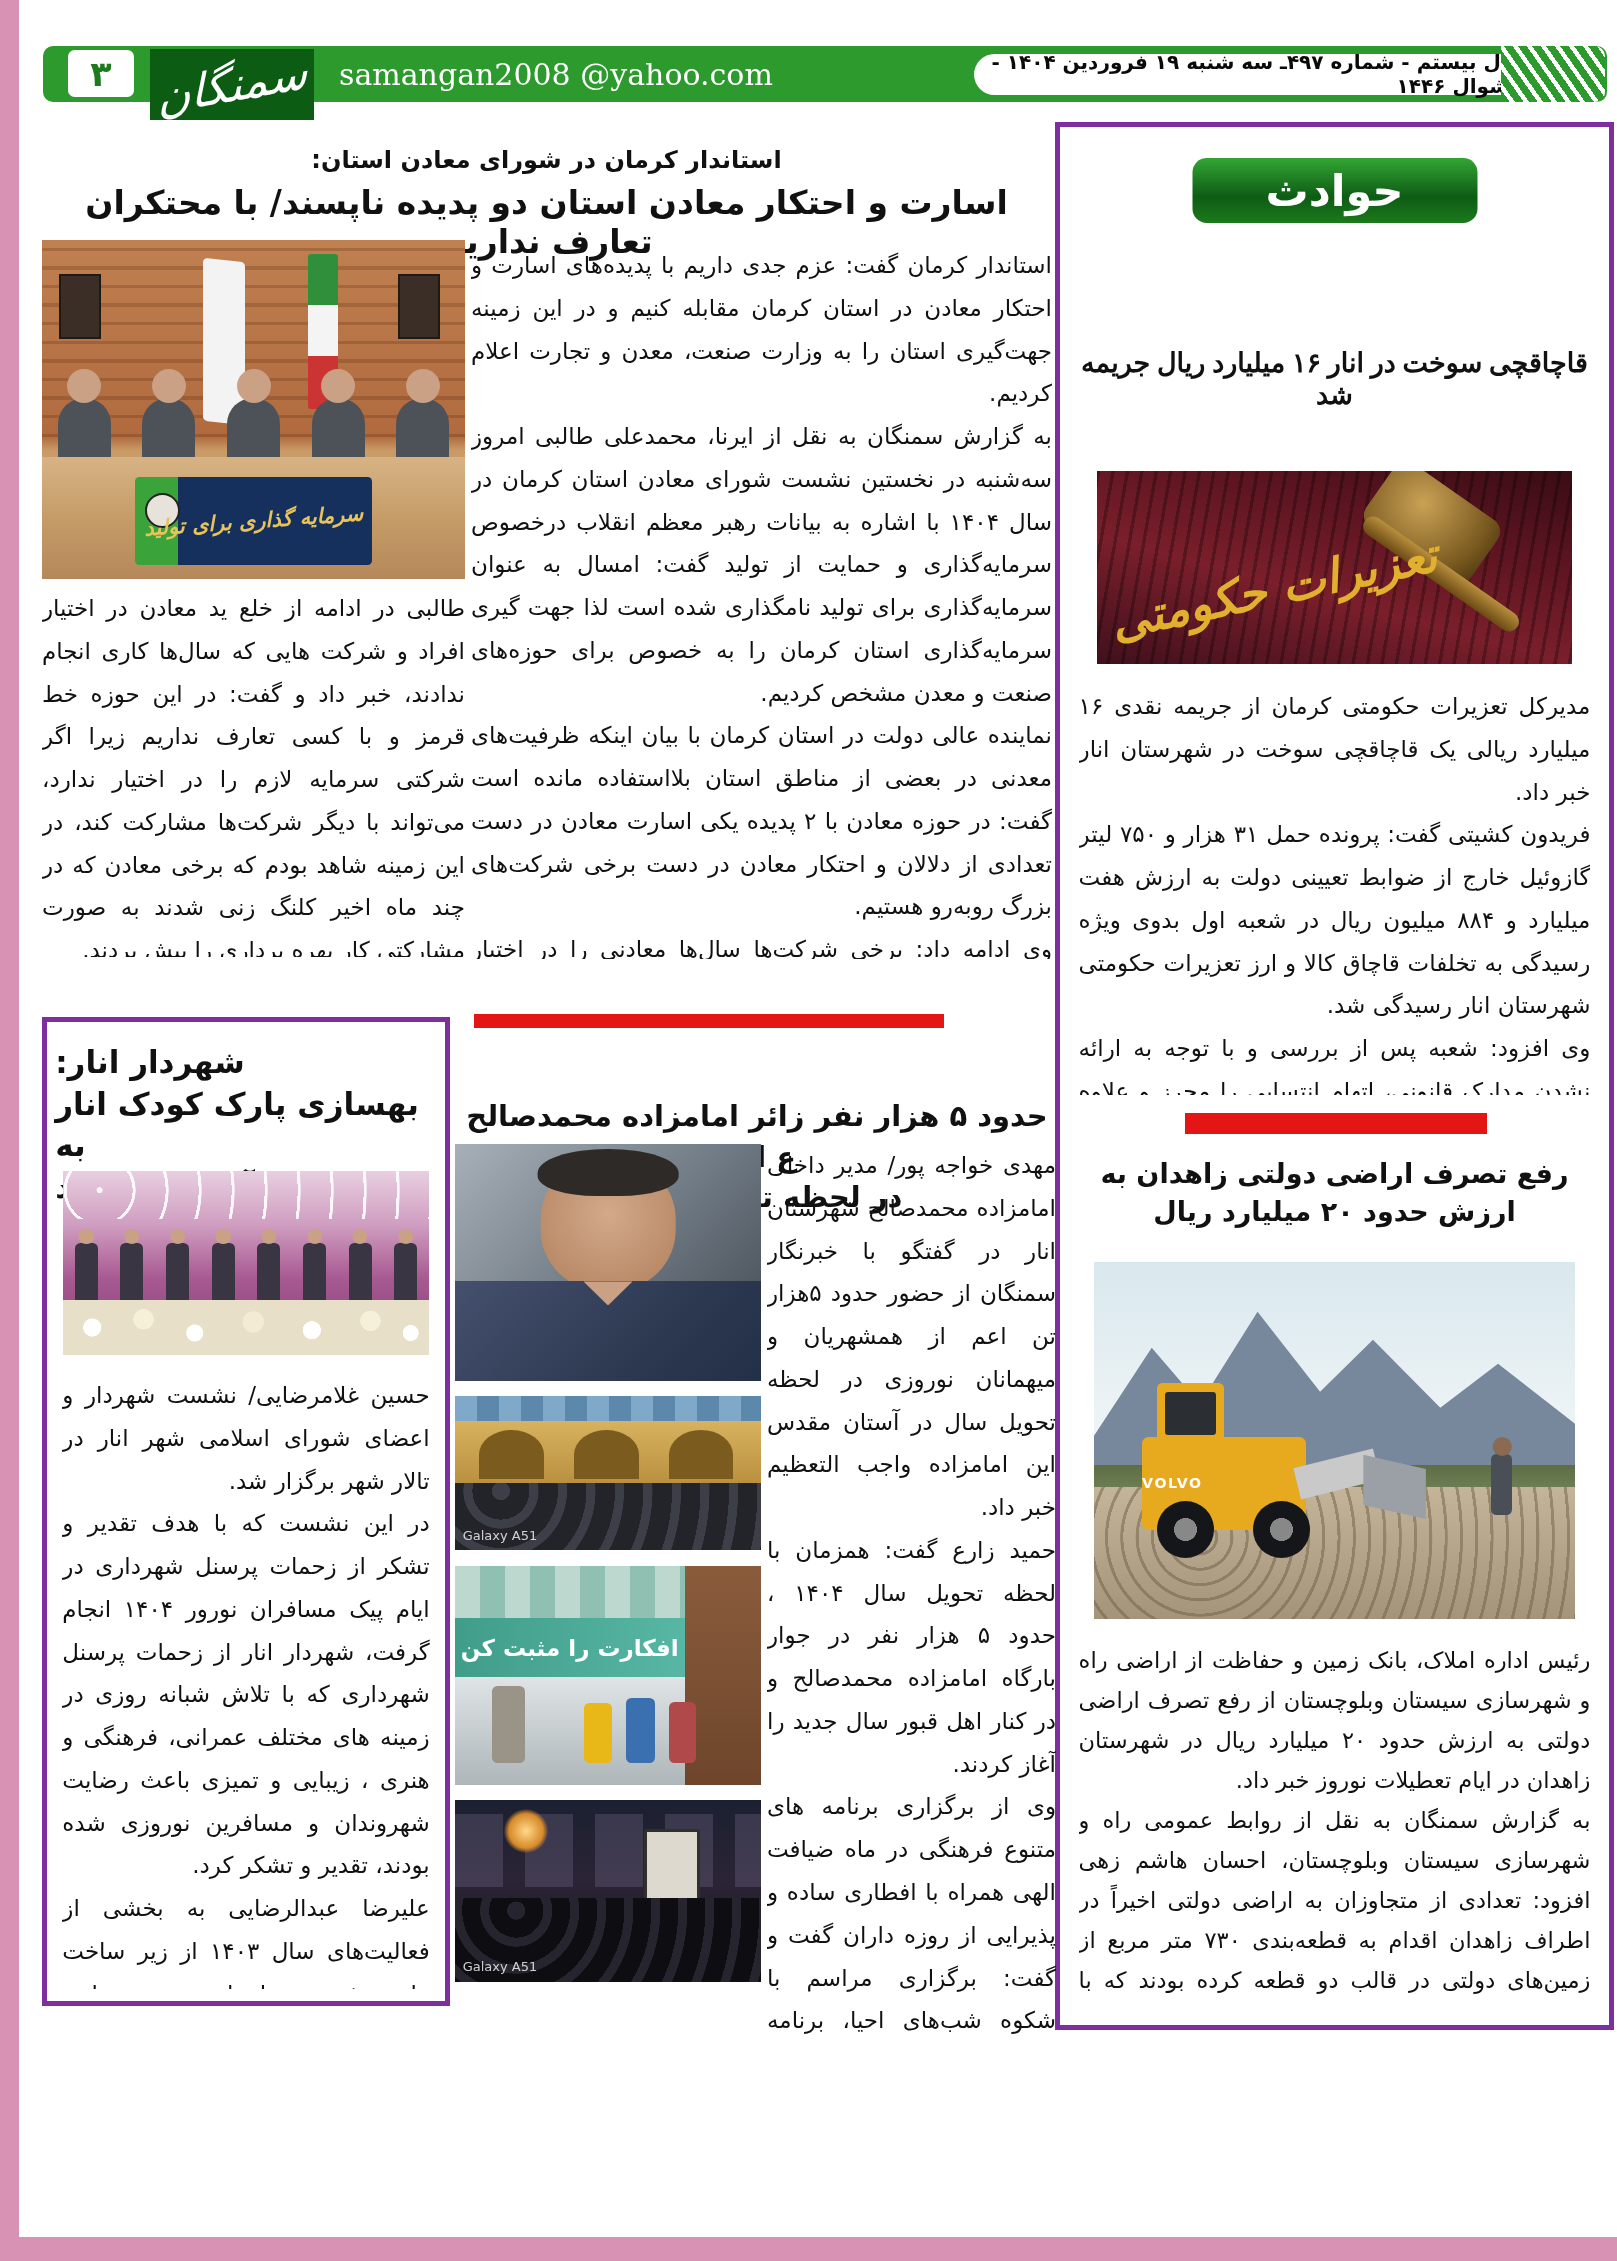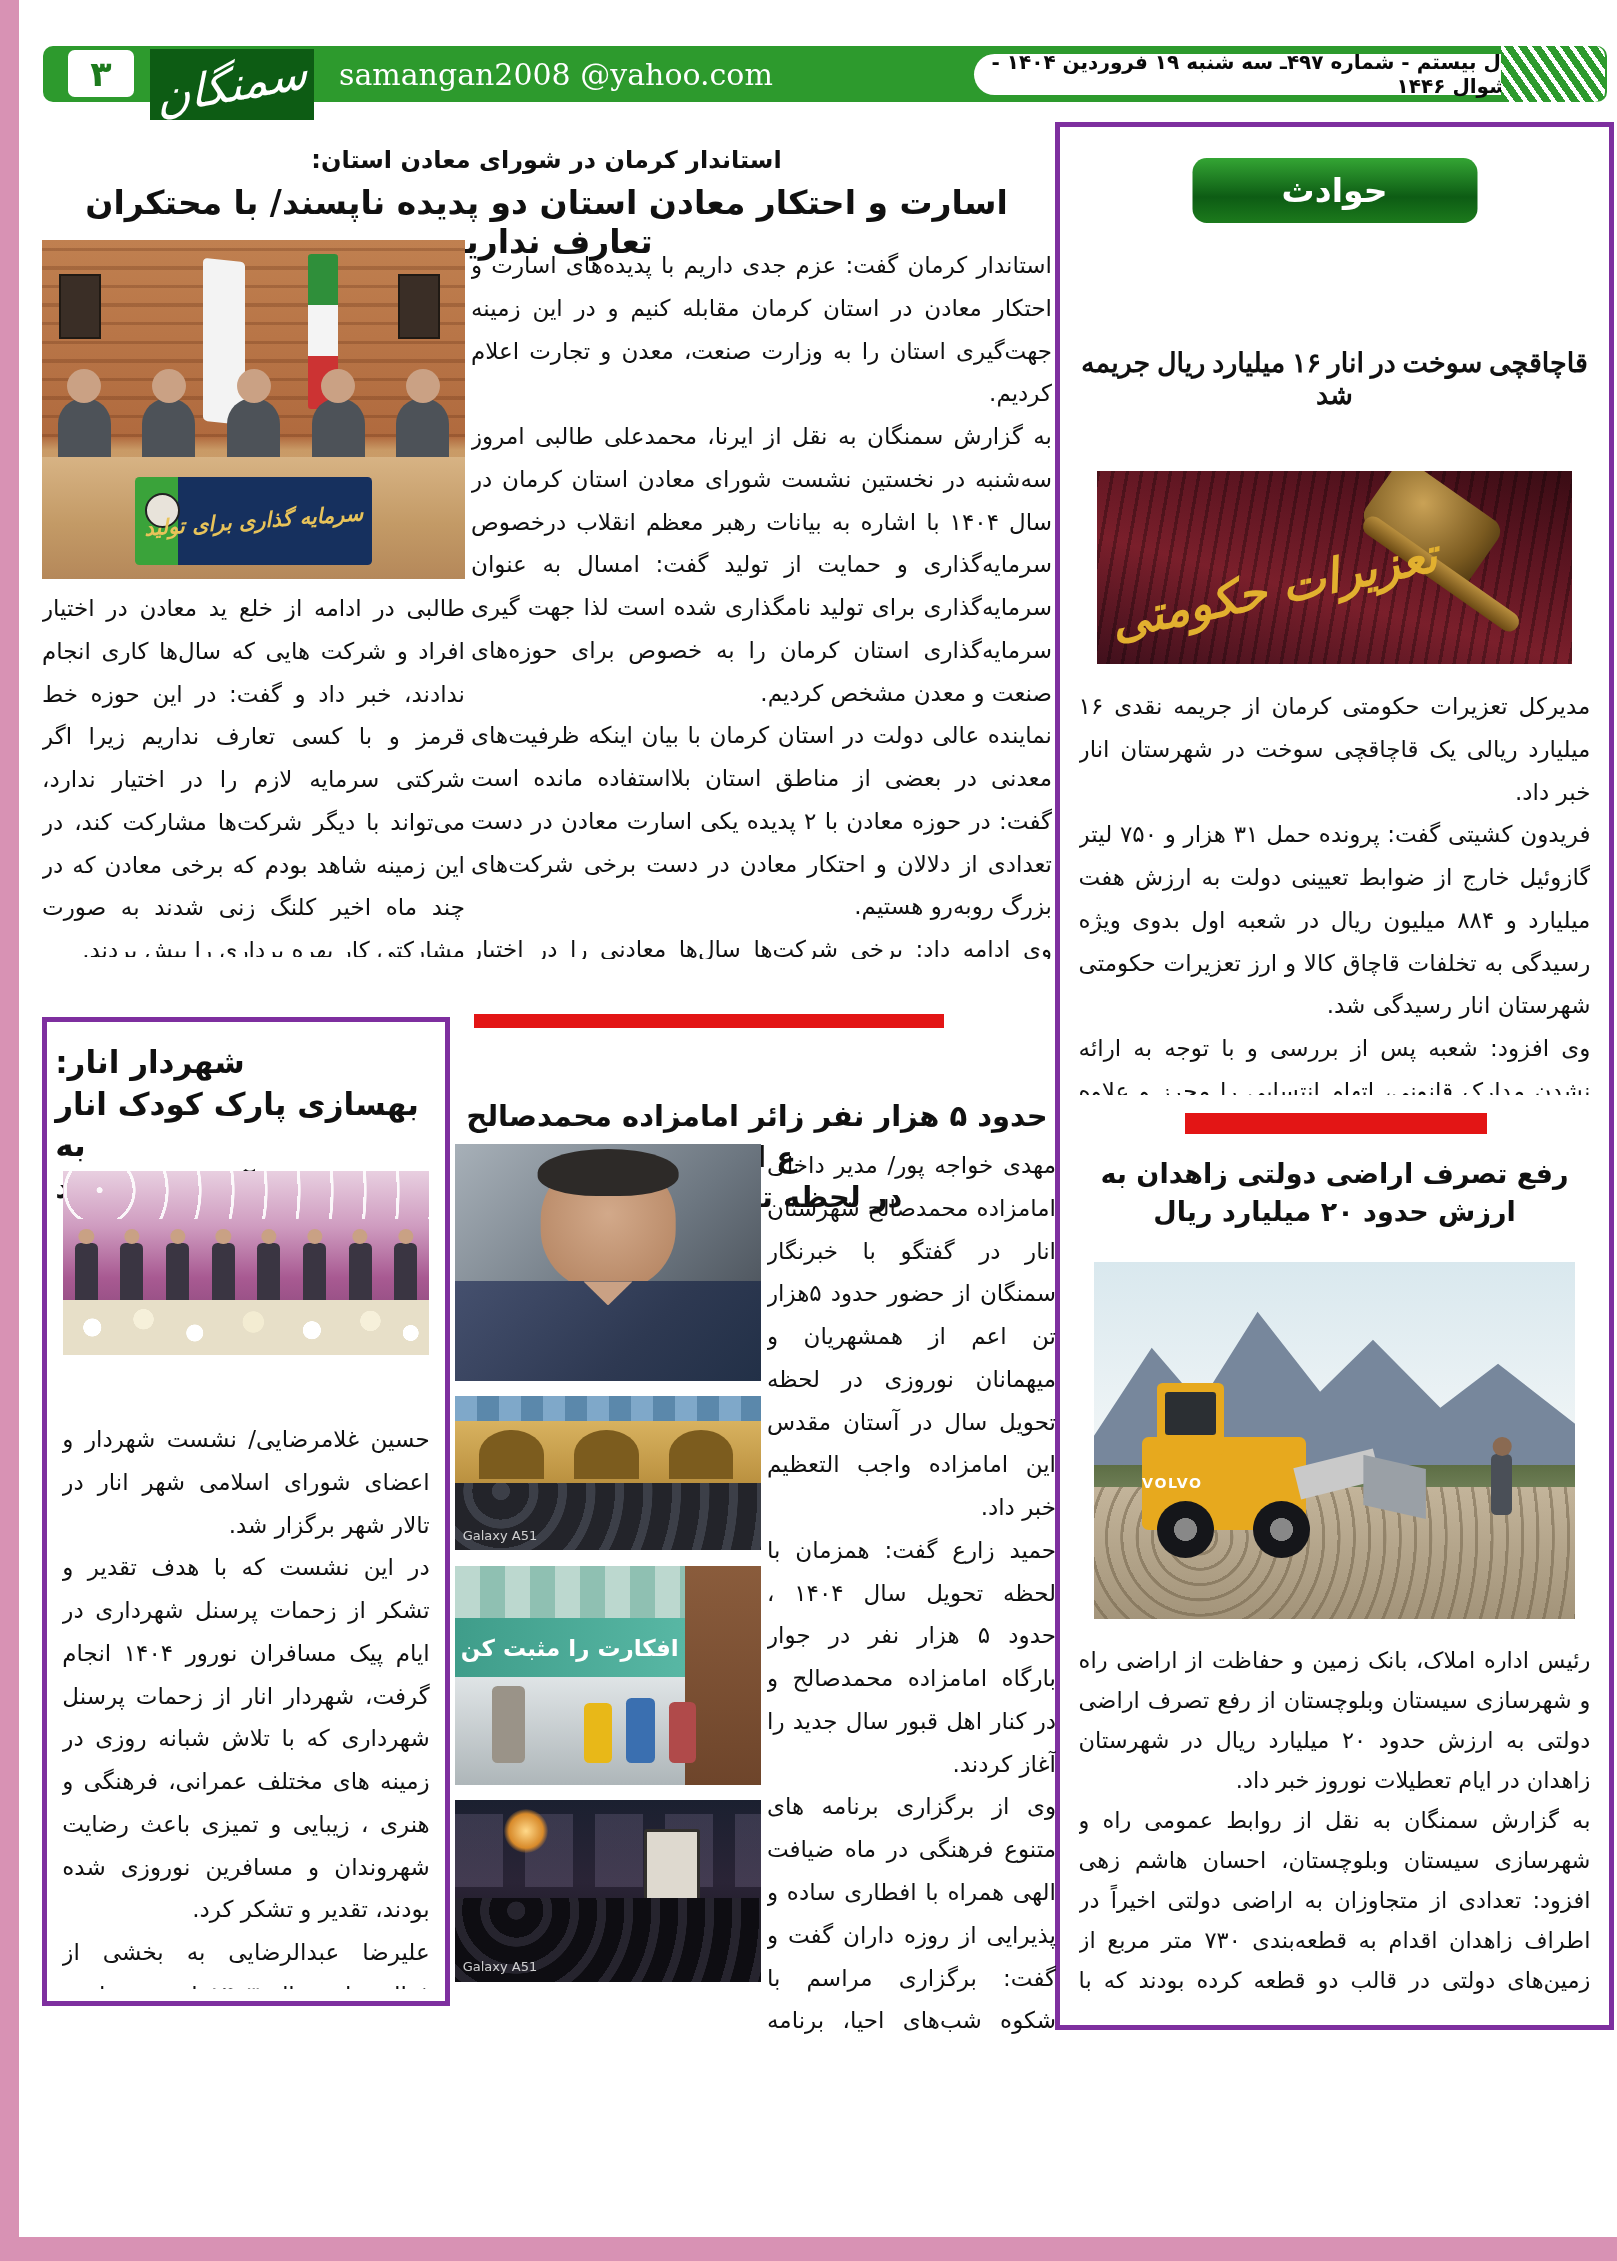--- a/index.html
+++ b/index.html
@@ -26,30 +26,30 @@
   
   .kicker{position:absolute;left:41px;top:146px;width:1013px;text-align:center;font-size:24px;font-weight:bold;}
   .top-headline{position:absolute;left:41px;top:183px;width:1013px;text-align:center;font-size:33px;font-weight:bold;}
   .top-col-right{position:absolute;left:472px;top:244px;width:581px;height:715px;}
   .top-col-left{position:absolute;left:43px;top:587px;width:423px;height:370px;}
   
   .pbox{position:absolute;border:5px solid #7e2f9f;background:#fff;box-sizing:border-box;}
   .events-box{left:1056px;top:122px;width:559px;height:1908px;}
   .mayor-box{left:43px;top:1017px;width:408px;height:989px;}
   .ev-title{position:absolute;top:31px;left:50%;transform:translateX(-50%);width:285px;height:65px;border-radius:14.2px;
-            background:linear-gradient(180deg,#34a534 0%,#0d5c14 60%,#1c7a1c 100%);color:#fff;font-size:33px;font-weight:bold;
+            background:linear-gradient(180deg,#34a534 0%,#0d5c14 60%,#1c7a1c 100%);color:#fff;font-size:43px;font-weight:bold;
             display:flex;align-items:center;justify-content:center;}
   .ev-h1{position:absolute;top:220px;left:11px;right:11px;text-align:center;font-size:27px;font-weight:bold;font-family:Liberation Serif, serif;}
   .ev-a1{position:absolute;top:558px;left:18.6px;right:18.6px;height:410px;}
   .red-div1{position:absolute;top:986px;left:125px;width:302px;height:21px;background:#e31515;}
   .ev-h2{position:absolute;top:1028px;left:16.4px;right:16.4px;text-align:center;font-size:27px;font-weight:bold;line-height:1.4;}
   .ev-a2{position:absolute;top:1513px;left:18.6px;right:18.6px;height:366px;font-size:22.5px;line-height:1.78;}
   .my-h{position:absolute;top:20px;left:8.2px;right:8.2px;text-align:left;font-weight:bold;font-size:31px;line-height:1.34;}
   .my-h span{display:block;}
-  .my-text{position:absolute;top:352px;left:15.3px;right:15.3px;bottom:12px;margin-top:44px;}
+  .my-text{position:absolute;top:352px;left:15.3px;right:15.3px;bottom:12px;}
   
   .red-div2{position:absolute;left:475px;top:1014px;width:470px;height:14.2px;background:#e31515;}
   .imz-h{position:absolute;left:459px;top:1056px;width:598px;text-align:center;font-weight:bold;font-size:29px;line-height:1.4;margin-top:40px;}
   .imz-h span{display:block;}
   .imz-photos{position:absolute;left:456px;top:1144px;width:306px;}
   .imz-text{position:absolute;left:768px;top:1144px;width:289px;height:909px;}
   
   .ph{position:relative;overflow:hidden;}
   .ph .abs{position:absolute;}
   .watermark{position:absolute;left:7.7px;bottom:7.7px;color:#eee;font-size:13px;direction:ltr;opacity:.85;}

